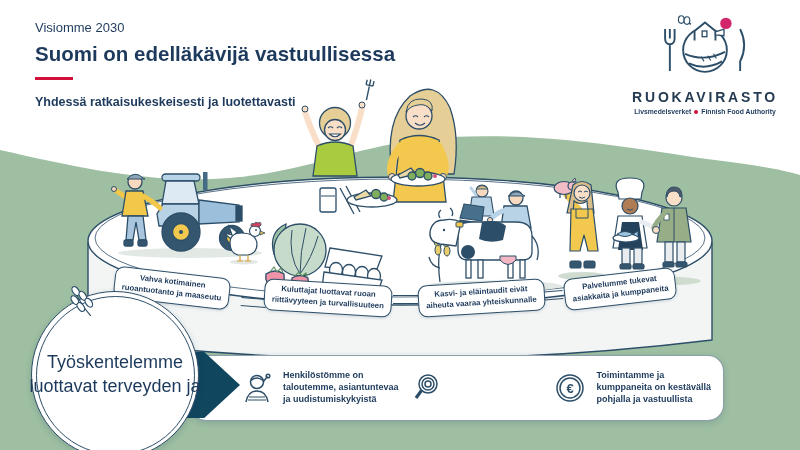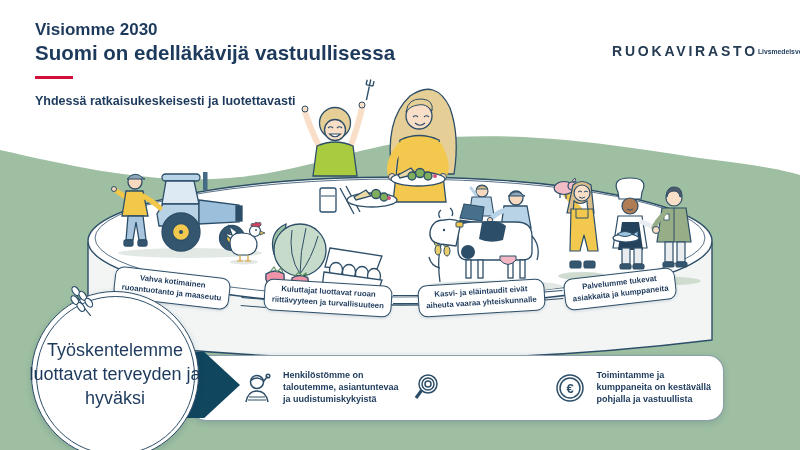--- a/index.html
+++ b/index.html
@@ -3,27 +3,27 @@
 <meta charset="utf-8">
 <style>
   html,body{margin:0;padding:0;background:#fff}
   .stage{position:relative;width:800px;height:450px;overflow:hidden;background:#fff;
          font-family:"Liberation Sans",sans-serif;color:#1d3a5c}
   .abs{position:absolute}
   svg{display:block}
 
   
   .header{position:absolute;left:35px;top:20px;width:400px}
-  .eyebrow{font-size:17px;font-weight:700}
-  .title{font-size:20.5px;font-weight:700;line-height:1.24;}
+  .eyebrow{font-size:13px;font-weight:400}
+  .title{font-size:20.5px;font-weight:700;line-height:1.24;margin-top:6px}
   .redline{width:38px;height:3px;background:#d0103a;margin-top:11px}
   .subtitle{font-size:12.5px;font-weight:700;margin-top:15px}
 
   
-  .logo{position:absolute;left:612px;top:12px;width:186px;display:flex;align-items:center}
+  .logo{position:absolute;left:612px;top:12px;width:186px;display:flex;flex-direction:column;align-items:center}
   .logo-name{font-size:14px;font-weight:700;letter-spacing:2.8px;color:#243b53;margin-top:1px;white-space:nowrap}
   .logo-tag{font-size:6.8px;font-weight:600;display:flex;align-items:center;gap:3px;margin-top:3px;white-space:nowrap}
   .logo-dot{width:4px;height:4px;border-radius:50%;background:#d0103a}
 
   
   .callout{position:absolute;background:#fff;border:1.5px solid #2d4e68;border-radius:9px;
            padding:4px 7px;font-size:7.8px;font-weight:700;text-align:center;line-height:1.4;
            color:#1d3a5c;box-shadow:0 1px 3px rgba(29,58,92,.18)}
   .callout div{white-space:nowrap}
   .connector{position:absolute;width:25px;height:7px;border-top:1.5px solid #2d4e68;border-bottom:1.5px solid #2d4e68}
@@ -317,21 +317,20 @@
       </div>
     </div>
   </div>
 
   <div class="arrow"></div>
 
   <div class="circle">
     <div class="circle-text">
       <div>Työskentelemme</div>
       <div>luottavat terveyden ja</div>
-      <div>hyväksi</div>
     </div>
   </div>
   <svg class="abs" style="left:58px;top:283px" width="46" height="38" viewBox="0 0 46 38">
     <g stroke="#2d4e68" stroke-width="1.2" transform="rotate(-35 23 19)">
       <path d="M23,36 Q21,18 25,6" fill="none"></path>
       <ellipse cx="25" cy="7" rx="3" ry="5" fill="#fff"></ellipse>
       <ellipse cx="19" cy="14" rx="3" ry="5" fill="#fff"></ellipse>
       <ellipse cx="28" cy="15" rx="3" ry="5" fill="#fff"></ellipse>
       <ellipse cx="20" cy="23" rx="3" ry="5" fill="#fff"></ellipse>
       <ellipse cx="29" cy="24" rx="3" ry="5" fill="#fff"></ellipse>

